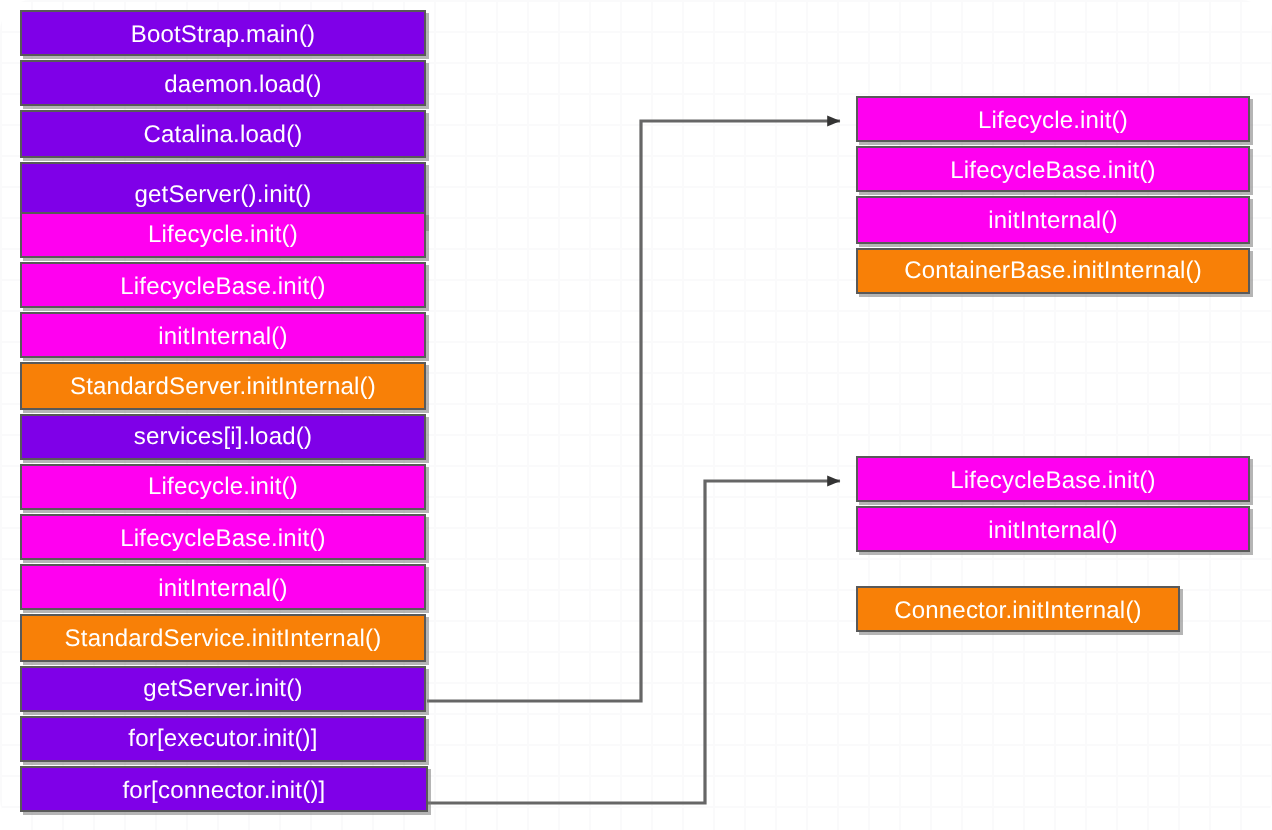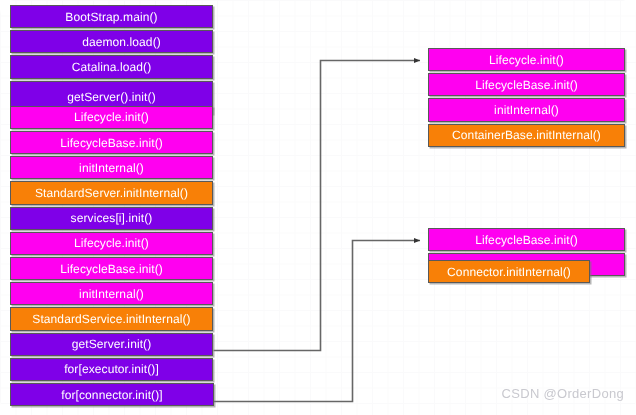--- a/index.html
+++ b/index.html
@@ -88,36 +88,35 @@
 
   <div>
       <div class="box c-purple" style="left: 10px; width: 203px; top: 5px; height: 23.2px;">BootStrap.main()</div>
       <div class="box c-purple" style="left: 10px; width: 203px; top: 30.2px; height: 23.2px; padding-left: 20px;">daemon.load()</div>
       <div class="box c-purple" style="left: 10px; width: 203px; top: 55.4px; height: 23.2px;">Catalina.load()</div>
       <div class="box c-purple" style="left: 10px; width: 203px; top: 80.6px; height: 33px;">getServer().init()</div>
       <div class="box c-magenta" style="left: 10px; width: 203px; top: 105.8px; height: 23.2px;">Lifecycle.init()</div>
       <div class="box c-magenta" style="left: 10px; width: 203px; top: 131px; height: 23.2px;">LifecycleBase.init()</div>
       <div class="box c-magenta" style="left: 10px; width: 203px; top: 156.2px; height: 23.2px;">initInternal()</div>
       <div class="box c-orange" style="left: 10px; width: 203px; top: 181.4px; height: 23.2px;">StandardServer.initInternal()</div>
-      <div class="box c-purple" style="left: 10px; width: 203px; top: 206.6px; height: 23.2px;">services[i].init()</div>
+      <div class="box c-purple" style="left: 10px; width: 203px; top: 206.6px; height: 23.2px;">services[i].load()</div>
       <div class="box c-magenta" style="left: 10px; width: 203px; top: 231.8px; height: 23.2px;">Lifecycle.init()</div>
       <div class="box c-magenta" style="left: 10px; width: 203px; top: 257px; height: 23.2px;">LifecycleBase.init()</div>
       <div class="box c-magenta" style="left: 10px; width: 203px; top: 282.2px; height: 23.2px;">initInternal()</div>
       <div class="box c-orange" style="left: 10px; width: 203px; top: 307.4px; height: 23.2px;">StandardService.initInternal()</div>
       <div class="box c-purple" style="left: 10px; width: 203px; top: 332.6px; height: 23.2px;">getServer.init()</div>
       <div class="box c-purple" style="left: 10px; width: 203px; top: 357.8px; height: 23.2px;">for[executor.init()]</div>
       <div class="box c-purple" style="left: 10px; width: 204px; top: 383px; height: 23.2px;">for[connector.init()]</div>
     </div>
 
   <div>
       <div class="box c-magenta" style="left: 428px; width: 197px; top: 48px; height: 23.2px;">Lifecycle.init()</div>
       <div class="box c-magenta" style="left: 428px; width: 197px; top: 73.2px; height: 23.2px;">LifecycleBase.init()</div>
       <div class="box c-magenta" style="left: 428px; width: 197px; top: 98.4px; height: 23.2px;">initInternal()</div>
       <div class="box c-orange" style="left: 428px; width: 197px; top: 123.6px; height: 23.2px;">ContainerBase.initInternal()</div>
     </div>
   <div>
       <div class="box c-magenta" style="left: 428px; width: 197px; top: 228px; height: 23.2px;">LifecycleBase.init()</div>
       <div class="box c-magenta" style="left: 428px; width: 197px; top: 253.2px; height: 23.2px;">initInternal()</div>
-      <div class="box c-orange" style="left: 428px; width: 162px; top: 260px; height: 23.2px;">Connector.initInternal()</div>
+      <div class="box c-orange" style="left: 428px; width: 162px; top: 293px; height: 23.2px;">Connector.initInternal()</div>
     </div>
 
-  <div id="watermark">CSDN @OrderDong</div>
 </div>
 
 </body></html>

